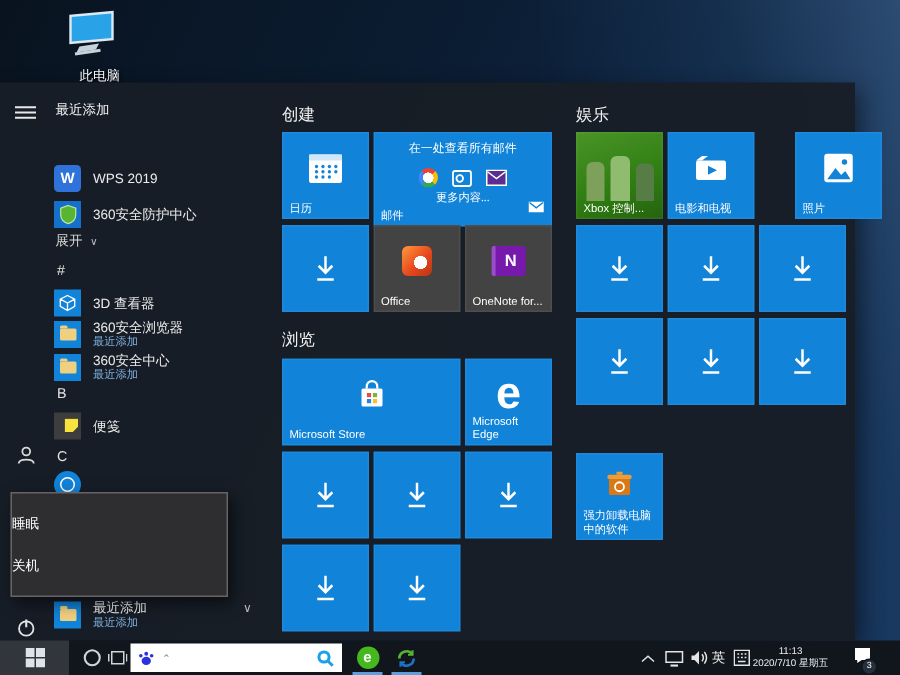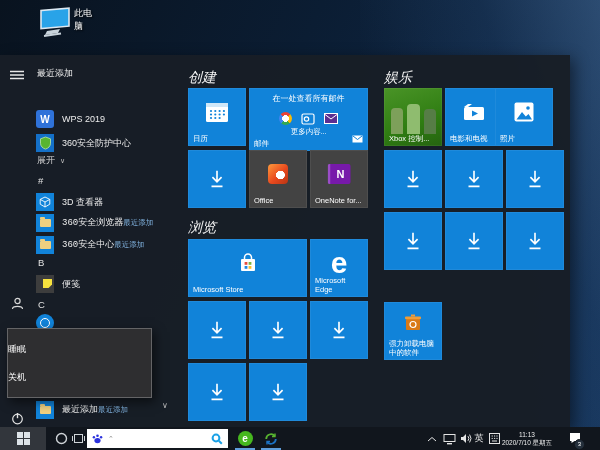--- a/index.html
+++ b/index.html
@@ -3,32 +3,32 @@
 <meta charset="utf-8">
 <style>
   html,body{margin:0;padding:0;width:600px;height:450px;overflow:hidden;
     font-family:"Liberation Sans","DejaVu Sans",sans-serif;position:relative;background:#081527;}
   
   .wallpaper{position:absolute;inset:0;
     background:linear-gradient(115deg,#09131f 0%,#0b1d33 40%,#0e2644 70%,#143257 100%);}
   .beam{position:absolute;right:0;top:0;width:240px;height:450px;
     background:linear-gradient(250deg,rgba(120,170,225,.28) 0%,rgba(80,130,190,.12) 30%,transparent 65%);}
   
-  .desk-icon{position:absolute;left:36px;top:6px;width:58px;display:flex;align-items:flex-start;cursor:default;}
+  .desk-icon{position:absolute;left:22px;top:6px;width:58px;display:flex;flex-direction:column;align-items:flex-end;cursor:default;}
   .desk-icon .lbl{font-size:9px;color:#fff;text-shadow:1px 1px 2px #000;margin-top:1px;}
   
   .start-menu{position:absolute;left:0;top:55px;width:570px;height:372px;
     background:rgba(24,30,38,.97);box-shadow:4px 4px 14px rgba(0,0,0,.45);}
   .rail-btn{position:absolute;left:7px;width:20px;height:20px;display:flex;align-items:center;justify-content:center;}
   
   .ali{position:absolute;left:36px;height:22px;display:flex;align-items:center;gap:8px;width:142px;}
   .ali.two{height:26px;}
   .aic{width:18px;height:18px;flex:0 0 18px;background:#1183d9;display:flex;align-items:center;justify-content:center;position:relative;}
   .alt{font-size:9px;color:#ececec;white-space:nowrap;}
-  .col{display:flex;flex-direction:row;line-height:10px;font-family:Liberation Mono, monospace;}
+  .col{display:flex;flex-direction:column;line-height:10px;}
   .sub{font-size:7.5px;color:#7fb0dc;}
   .letter{position:absolute;left:38px;font-size:9.5px;color:#e2e2e2;}
   .hdr-recent{position:absolute;left:37px;top:12px;font-size:9px;color:#f0f0f0;}
   .expand{position:absolute;left:37px;top:99px;font-size:9px;color:#d6d6d6;display:flex;gap:5px;align-items:center;}
   .chev{font-size:7px;color:#bdbdbd;}
   .fold{width:11px;height:8px;background:#efd080;border-radius:1px;position:relative;}
   .fold::before{content:"";position:absolute;top:-2px;left:0;width:5px;height:2px;background:#efd080;border-radius:1px 1px 0 0;}
   .ic-sticky{background:#3d3d3d;}
   .note{position:absolute;right:2px;top:4px;width:9px;height:9px;background:#f7e23e;
     clip-path:polygon(0 0,100% 0,100% 62%,62% 100%,0 100%);}
@@ -36,21 +36,21 @@
   .wps-w{color:#fff;font-size:10px;font-weight:bold;}
   .ic-cortana{width:18px;height:18px;border-radius:50%;background:#1183d9;position:relative;flex:0 0 18px;}
   .ic-cortana::after{content:"";position:absolute;left:4px;top:4px;width:8px;height:8px;border:1.6px solid #fff;border-radius:50%;}
   .dl-chev{position:absolute;left:162px;top:346px;font-size:8px;color:#bbb;}
   
   .power-popup{position:absolute;left:7px;top:273px;width:143px;height:68px;background:#2e2e30;
     border:1px solid #646466;box-shadow:3px 4px 10px rgba(0,0,0,.55);z-index:30;
     display:flex;flex-direction:column;justify-content:space-evenly;}
   .pp-item{font-size:9px;color:#fff;line-height:18px;cursor:default;}
   
-  .grp-hdr{position:absolute;font-size:14px;color:#f2f2f2;font-style:italic;}
+  .grp-hdr{position:absolute;font-size:11px;color:#f2f2f2;}
   .tile{position:absolute;width:58px;height:58px;background:#1183d9;box-shadow:inset 0 0 0 1px rgba(255,255,255,.06);}
   .tile.wide{width:119px;align-items:center;}
   .tile.dark{background:#434343;}
   .tile .tlabel{position:absolute;left:5px;bottom:3px;font-size:7.5px;color:#fff;line-height:9px;max-width:48px;}
   .cicon{position:absolute;left:50%;top:42%;transform:translate(-50%,-50%);display:flex;align-items:center;justify-content:center;}
   .office-logo{width:20px;height:20px;border-radius:4px;
     background:radial-gradient(circle at 62% 55%,#fff 0 26%,transparent 27%),linear-gradient(135deg,#ff9a3c 0%,#e8491e 55%,#b83514 100%);}
   .onenote-logo{width:20px;height:20px;background:#7719aa;border-radius:2px;border-left:3px solid #9b4dc8;
     display:flex;align-items:center;justify-content:center;color:#fff;font-size:11px;font-weight:bold;}
   .edge-e{font-size:30px;font-weight:bold;color:#fff;line-height:30px;}
@@ -354,21 +354,21 @@
     <span class="tlabel">电影和电视</span>
   </div>
 
   <div class="tile xbox" style="left:384px;top:33px">
     <span class="fig f1"></span>
     <span class="fig f2"></span>
     <span class="fig f3"></span>
     <span class="tlabel" style="max-width:52px">Xbox 控制...</span>
   </div>
 
-  <div class="tile" style="left:495px;top:33px">
+  <div class="tile" style="left:530px;top:33px">
     <span class="cicon">
       <svg width="21" height="21">
           <rect x="1" y="1" width="19" height="19" rx="2" fill="#fff"></rect>
           <circle cx="14.5" cy="6.5" r="1.8" fill="#1183d9"></circle>
           <path d="M3 18l5.5-7.5 3.8 4.6 2.7-2.6 3.5 5.5z" fill="#1183d9"></path>
         </svg>
     </span>
     <span class="tlabel">照片</span>
   </div>
 

